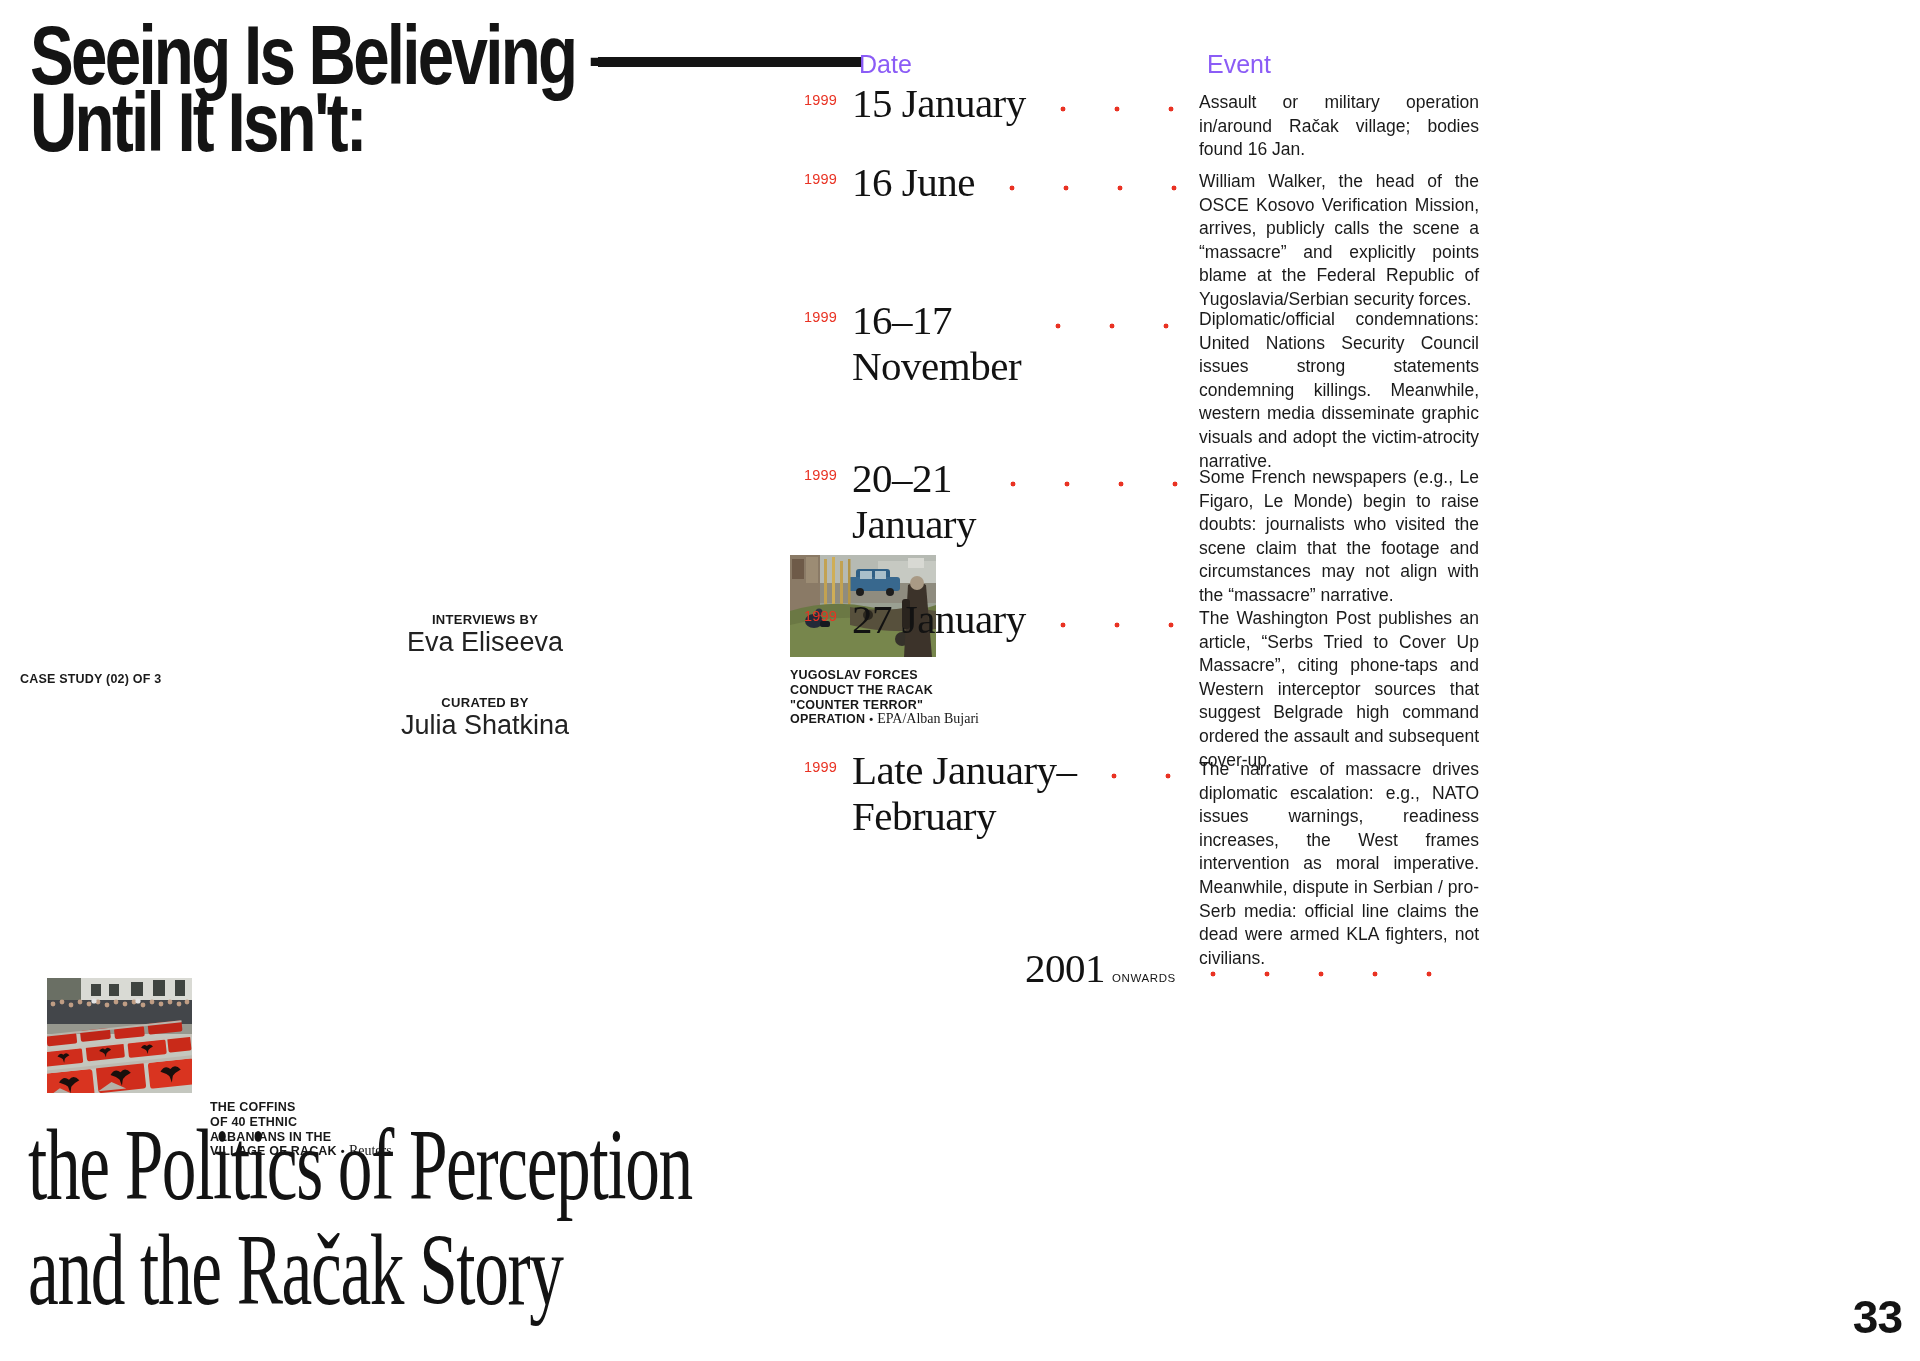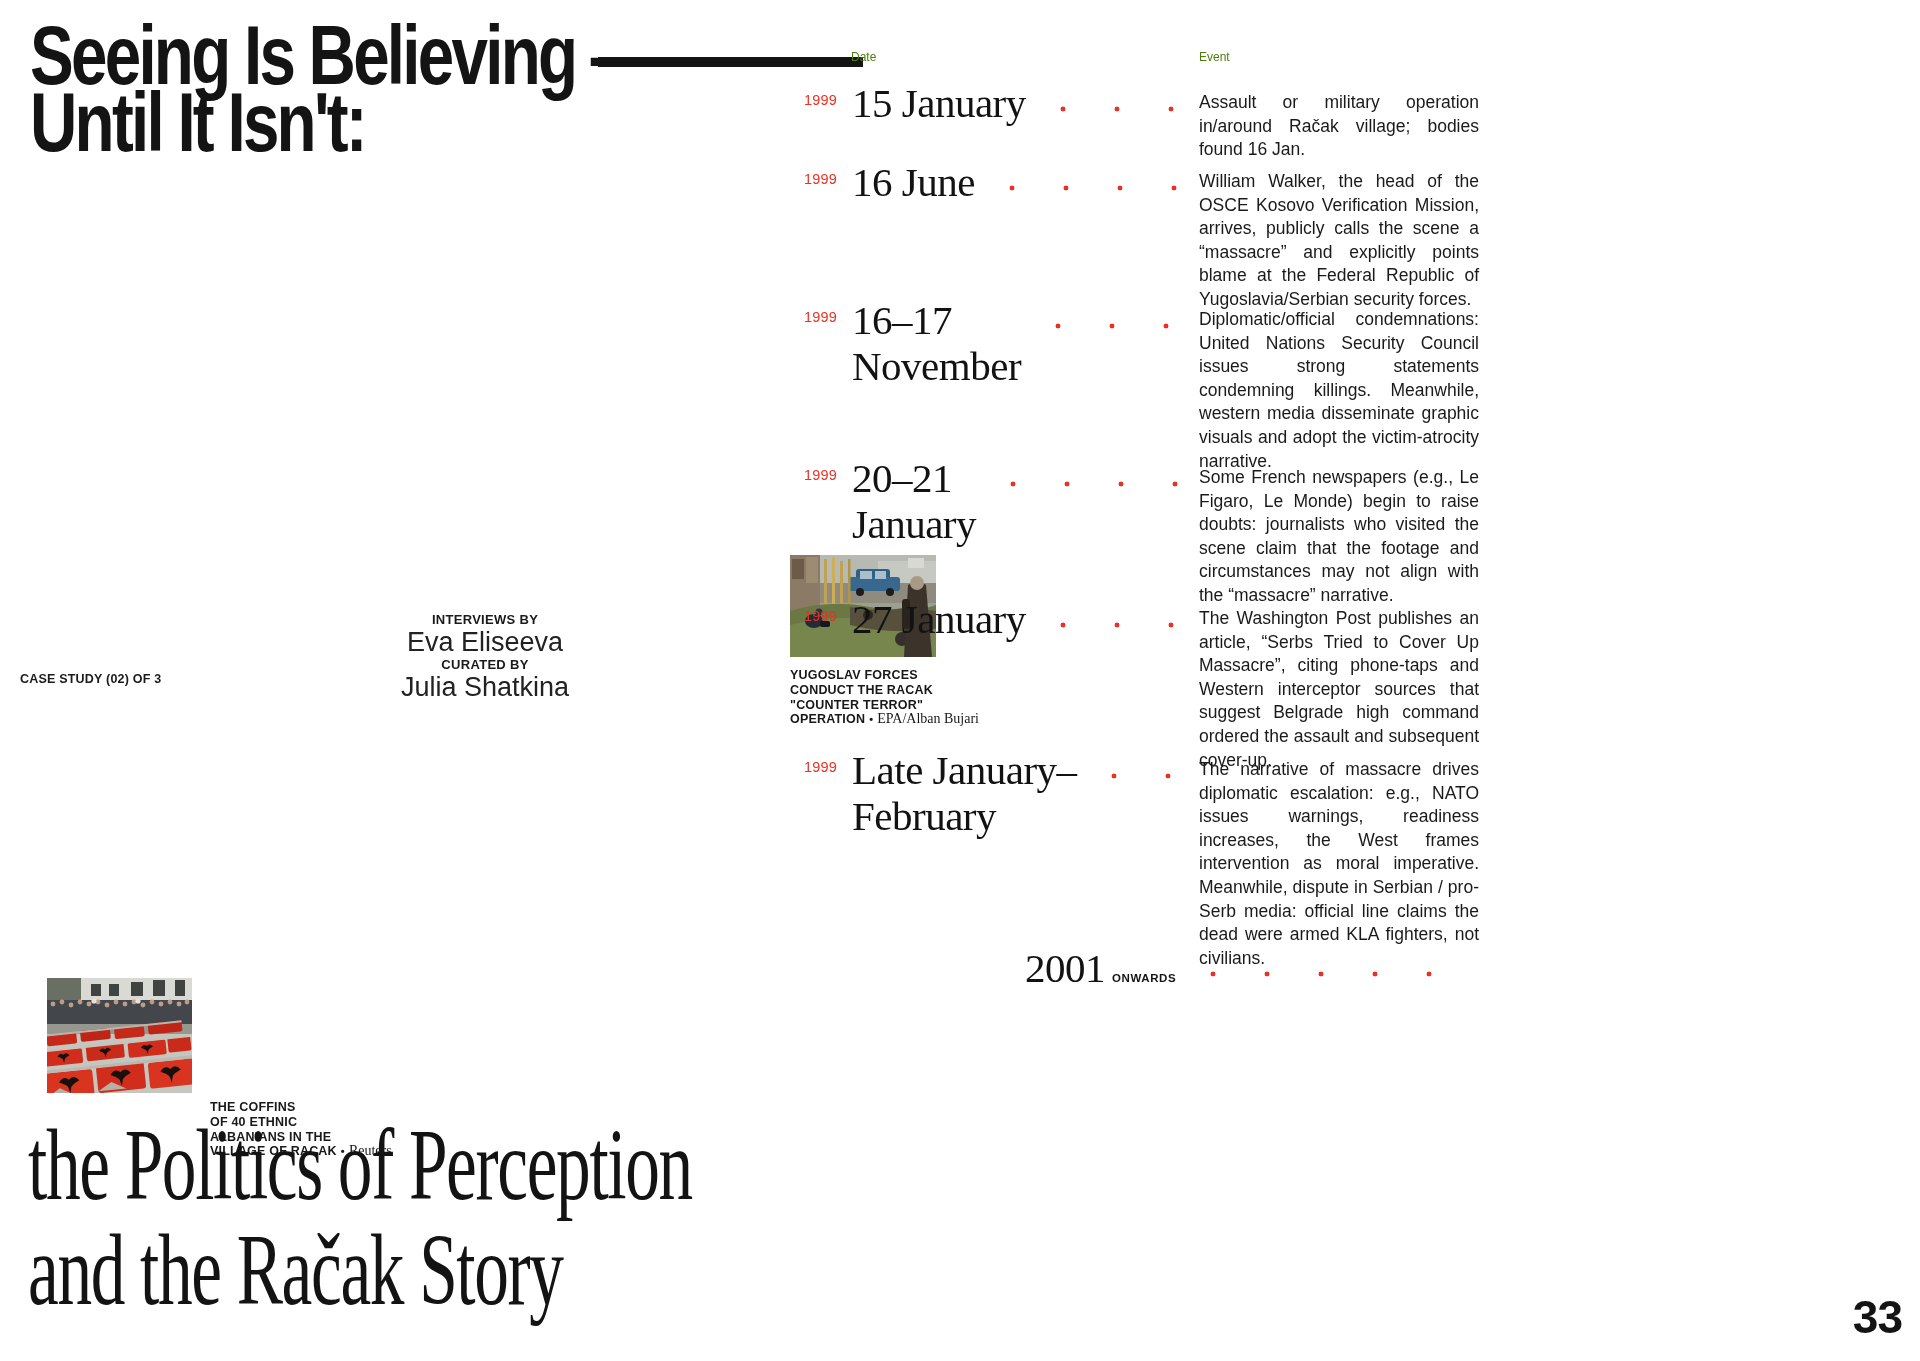--- a/index.html
+++ b/index.html
@@ -13,21 +13,21 @@
   .dash-ext{position:absolute;left:598px;top:57px;width:265px;height:10px;background:#141414;}
 
   
   .case-study{position:absolute;left:20px;top:672px;font-size:12.5px;font-weight:700;
               letter-spacing:.2px;color:#1a1a1a;}
 
   
   .credits{position:absolute;left:330px;top:612px;width:310px;text-align:center;}
   .credit-label{font-size:13px;font-weight:700;letter-spacing:.3px;color:#1a1a1a;}
   .credit-name{font-family:Liberation Sans, sans-serif;font-size:27px;line-height:30px;color:#222;}
-  .credit-group + .credit-group{}
+  .credit-group + .credit-group{margin-top:38px;}
 
   
   .photo{position:absolute;display:block;}
   .photo-operation{left:790px;top:555px;width:146px;height:102px;}
   .photo-coffins{left:47px;top:978px;width:145px;height:115px;}
 
   
   .fig-caption{position:absolute;font-size:12.5px;font-weight:700;line-height:14.8px;
                letter-spacing:.2px;color:#181818;}
   .caption-operation{left:790px;top:668px;width:200px;}
@@ -35,33 +35,33 @@
   .caption-caps{white-space:pre-line;}
   .caption-bullet{font-weight:700;font-size:11px;margin:0 4px;}
   .caption-credit{font-family:"Liberation Serif",serif;font-weight:400;font-size:14px;letter-spacing:0;}
 
   
   .subheadline{position:absolute;left:28px;top:1112px;margin:0;font-family:"Liberation Serif",serif;
                font-weight:400;font-size:102px;line-height:105px;letter-spacing:-2px;
                white-space:pre-line;color:#131313;transform:scaleX(0.68);transform-origin:left top;}
 
   
-  .tl-header{position:absolute;top:50px;font-size:12px;color:#4d7c0f;}
+  .tl-header{position:absolute;top:50px;font-size:25px;color:#8b5cf6;margin-left:8px;}
   .tl-header.date{left:851px;}
   .tl-header.event{left:1199px;}
 
   .tl-row{position:absolute;left:795px;width:684px;display:flex;align-items:flex-start;}
   .r1{top:80px;}.r2{top:159px;}.r3{top:297px;}.r4{top:455px;}.r5{top:596px;}.r6{top:747px;}.r7{top:945px;}
 
   .tl-year{flex:none;width:42px;padding-top:12px;text-align:right;
            font-size:14.5px;letter-spacing:.2px;color:#e93223;}
   .tl-date{flex:none;margin-left:15px;font-family:"Liberation Serif",serif;font-size:41px;
            line-height:46px;letter-spacing:-.5px;white-space:pre-line;color:#121212;}
   .r7 .tl-date{margin-left:188px;}
-  .tl-onwards{font-family:"Liberation Sans",sans-serif;font-size:11.5px;font-weight:700;
+  .tl-onwards{font-family:"Liberation Sans",sans-serif;font-size:11.5px;font-weight:400;
               letter-spacing:.6px;margin-left:7px;color:#141414;}
   .tl-leader{flex:1 1 auto;height:6px;margin:26px 10px 0 10px;
              background-image:radial-gradient(circle,#e93223 2.2px,rgba(233,50,35,0) 2.7px);
              background-size:54px 6px;background-repeat:repeat-x;background-position:left center;}
   .tl-event{flex:none;width:280px;padding-top:11px;font-size:17.5px;line-height:23.6px;
             text-align:justify;color:#1a1a1a;}
 
   
   .page-number{position:absolute;right:18px;top:1290px;font-size:46px;font-weight:600;
                letter-spacing:-1px;color:#141414;}

